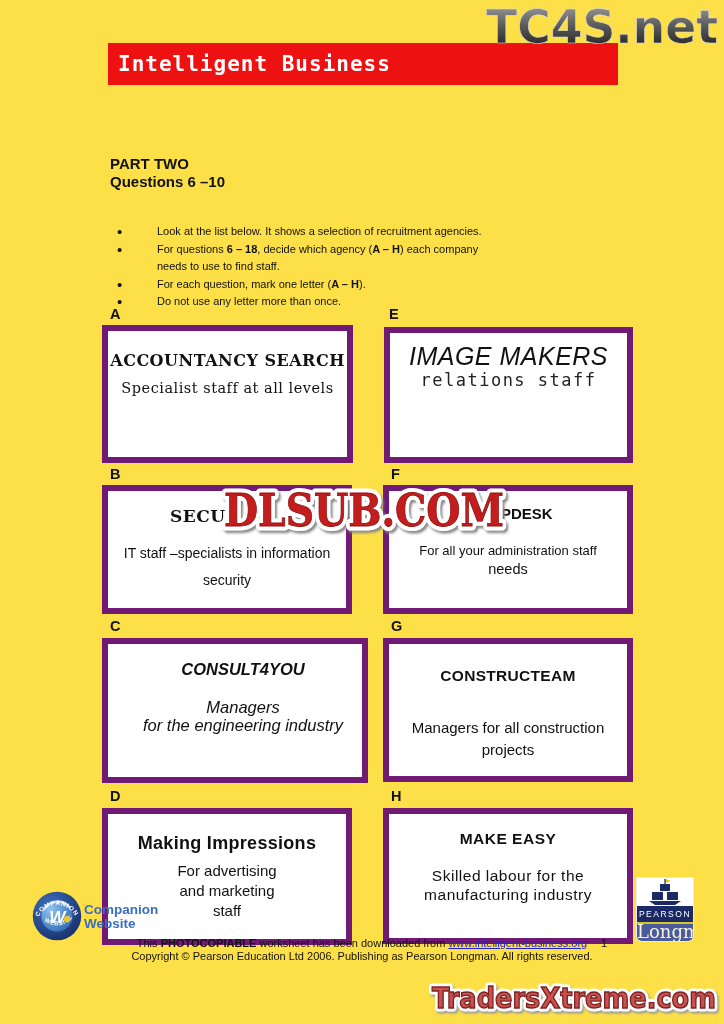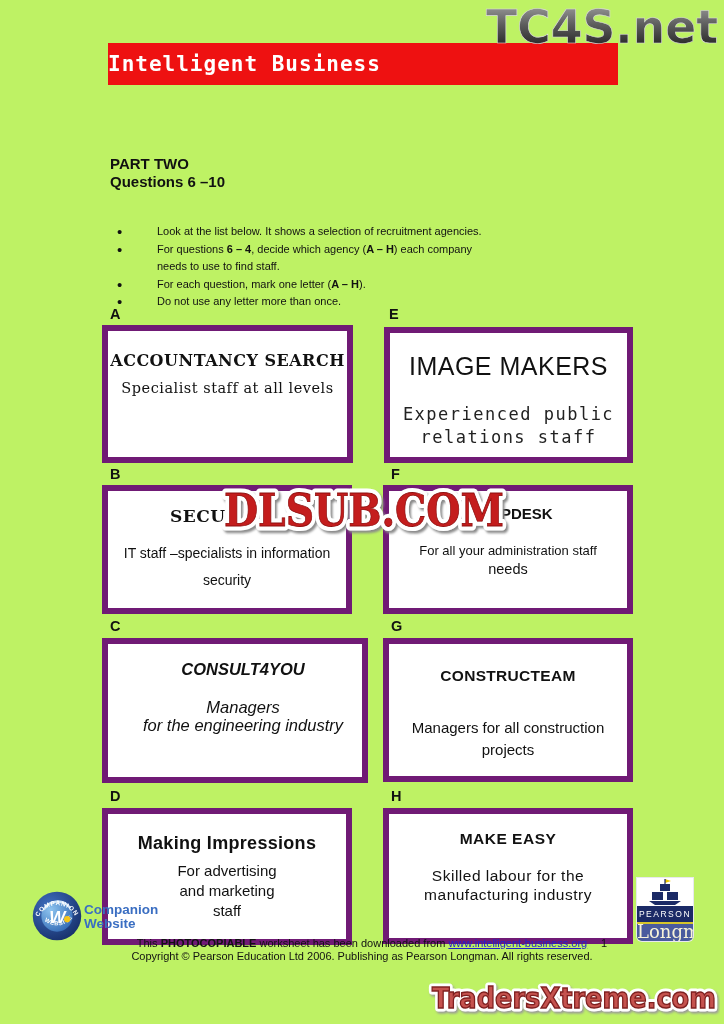--- a/index.html
+++ b/index.html
@@ -1,24 +1,24 @@
 <!DOCTYPE html>
 <html><head>
 <meta charset="utf-8">
 <style>
   html,body{margin:0;padding:0;background:#ffffff;}
-  .page{position:relative;width:724px;height:1024px;background:#bef264;overflow:hidden;
+  .page{position:relative;width:724px;height:1024px;background:#fde047;overflow:hidden;
         font-family:"Liberation Sans",sans-serif;color:#111;}
 
   
   .tc4s{position:absolute;left:456px;top:0;width:268px;height:52px;z-index:6;}
   .banner{position:absolute;left:108px;top:43px;width:510px;height:42px;background:#ee1111;
           display:flex;align-items:center;z-index:2;}
   .banner span{color:#fff;font-family:"DejaVu Sans Mono",monospace;font-weight:bold;
-               font-size:21px;letter-spacing:1px;}
+               font-size:21px;letter-spacing:1px;padding-left:10px;}
 
   
   .test-title{position:absolute;left:0;top:105px;width:724px;text-align:center;
               font-weight:bold;font-size:15px;line-height:18px;}
   .part-head{position:absolute;left:110px;top:155px;font-weight:bold;font-size:15px;line-height:18px;}
 
   
   .instructions{position:absolute;left:110px;top:223px;width:510px;font-size:11px;line-height:17.5px;}
   .bullet{position:relative;padding-left:47px;}
   .bullet::before{content:"•";position:absolute;left:7px;top:0;font-size:15px;}
@@ -39,21 +39,21 @@
   .box-f{left:383px;top:485px;width:238px;height:117px;}
   .box-c{left:102px;top:638px;width:238px;height:133px;padding-left:16px;}
   .box-g{left:383px;top:638px;width:238px;height:132px;}
   .box-d{left:102px;top:808px;width:238px;height:125px;}
   .box-h{left:383px;top:808px;width:238px;height:124px;}
 
   .box-a .title{margin-top:21px;font-family:"DejaVu Serif",serif;font-weight:bold;
                 font-size:16px;letter-spacing:0.5px;line-height:17px;}
   .box-a .l0{margin-top:11px;font-family:"DejaVu Serif",serif;font-size:14.5px;letter-spacing:0.5px;}
 
-  .box-e .title{margin-top:21px;font-size:25px;letter-spacing:0.5px;line-height:25px;}
+  .box-e .title{margin-top:11px;font-size:25px;letter-spacing:0.5px;line-height:25px;font-style:italic;}
   .box-e .l0{margin-top:24px;}
   .box-e .l0,.box-e .l1{font-family:"DejaVu Sans Mono",monospace;font-size:17px;
                         letter-spacing:1.5px;line-height:23px;color:#222;}
 
   .box-b .frag{position:absolute;left:62px;top:15px;font-family:"DejaVu Serif",serif;
                font-weight:bold;font-size:17px;letter-spacing:0.5px;}
   .box-b .l0{margin-top:55px;font-size:14px;line-height:15px;}
   .box-b .l1{margin-top:12px;font-size:14px;line-height:15px;}
 
   .box-f .frag{position:absolute;left:112px;top:14px;font-weight:bold;font-size:15px;}
@@ -125,21 +125,21 @@
   <div class="part-head">
     <div>PART TWO</div>
     <div>Questions 6 –10</div>
   </div>
 
   <div class="instructions">
     <div class="bullet">
       <span>Look at the list below.  It shows a selection of recruitment agencies.</span>
     </div>
     <div class="bullet">
-      <span>For questions </span><b>6 – 4</b><span>, decide which agency (</span><b>A – H</b><span>) each company</span>
+      <span>For questions </span><b>6 – 18</b><span>, decide which agency (</span><b>A – H</b><span>) each company</span>
     </div>
     <div class="cont">
       <span>needs to use to find staff.</span>
     </div>
     <div class="bullet">
       <span>For each question, mark one letter (</span><b>A – H</b><span>).</span>
     </div>
     <div class="bullet">
       <span>Do not use any letter more than once.</span>
     </div>
@@ -154,21 +154,20 @@
   <div class="lbl lbl-d">D</div>
   <div class="lbl lbl-h">H</div>
 
   <div class="box box-a">
     <div class="title">ACCOUNTANCY SEARCH</div>
     <div class="l0">Specialist staff at all levels</div>
   </div>
 
   <div class="box box-e">
     <div class="title">IMAGE MAKERS</div>
-    <div class="l0">Experienced public</div>
     <div class="l1">relations staff</div>
   </div>
 
   <div class="box box-b">
     <div class="frag">SECUR</div>
     <div class="l0">IT staff –specialists in information</div>
     <div class="l1">security</div>
   </div>
 
   <div class="box box-f">

